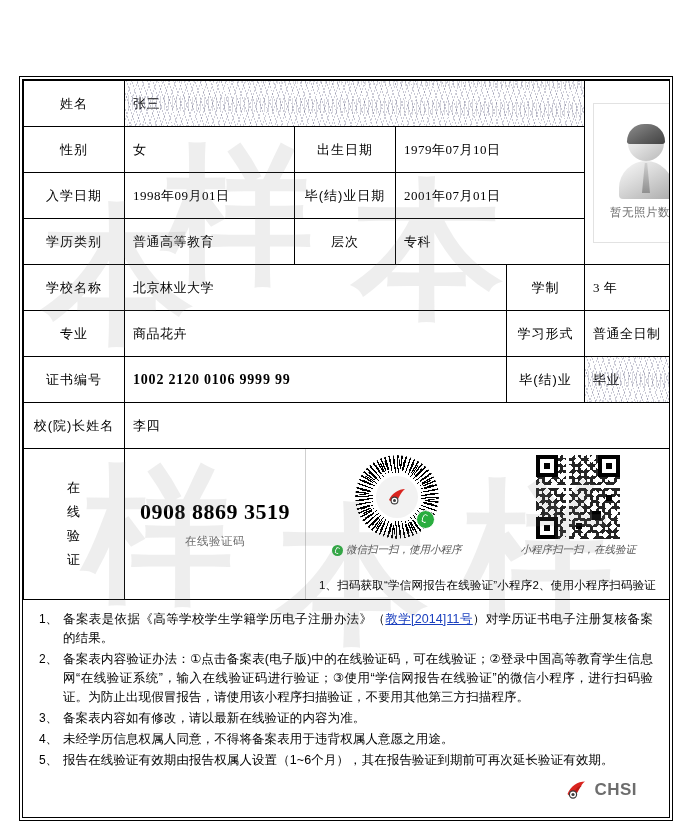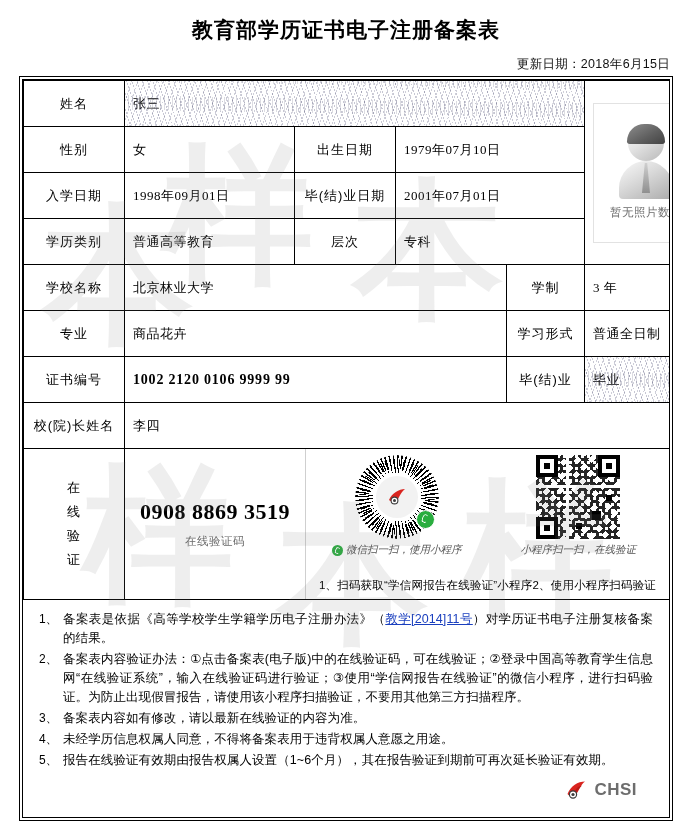--- a/index.html
+++ b/index.html
@@ -436,24 +436,20 @@
     font-size: 17px;
     font-weight: bold;
     color: #6d6d6d;
     letter-spacing: .5px;
   }
 </style>
 </head>
 <body>
 
 <div>
-  <div class="doc-title">教育部学历证书电子注册备案表</div>
-  <div class="update-line">
-    <span>更新日期：</span><span>2018年6月15日</span>
-  </div>
 </div>
 
 <div class="frame-outer">
  <div class="frame-inner">
 
   <div class="watermark">
     <span class="wm-char wm1">样</span>
     <span class="wm-char wm2">本</span>
     <span class="wm-char wm3">样</span>
     <span class="wm-char wm4">本</span>

